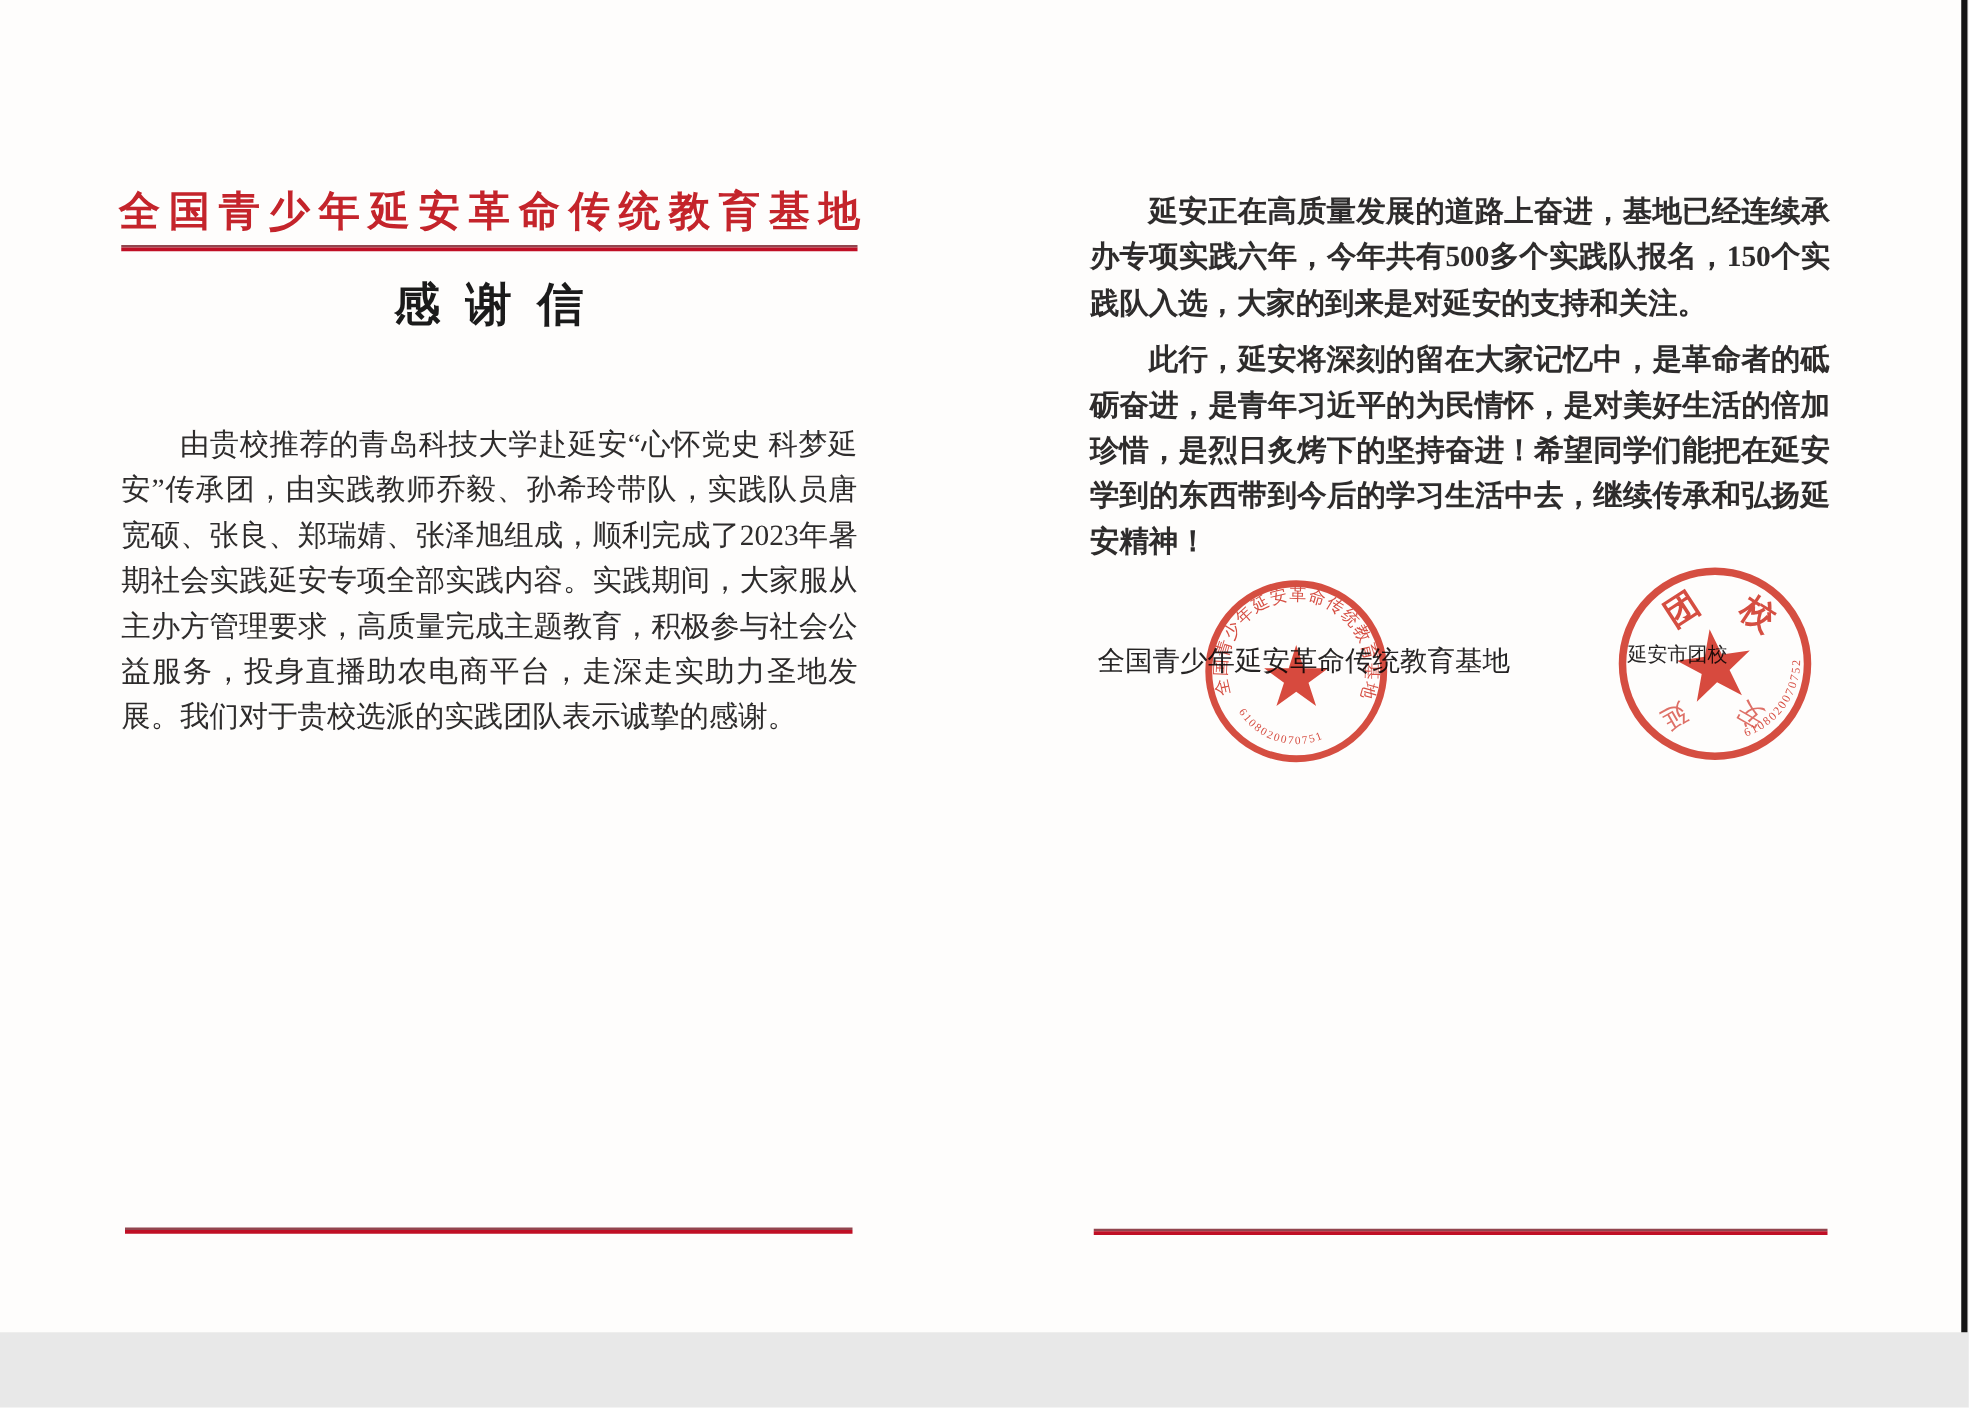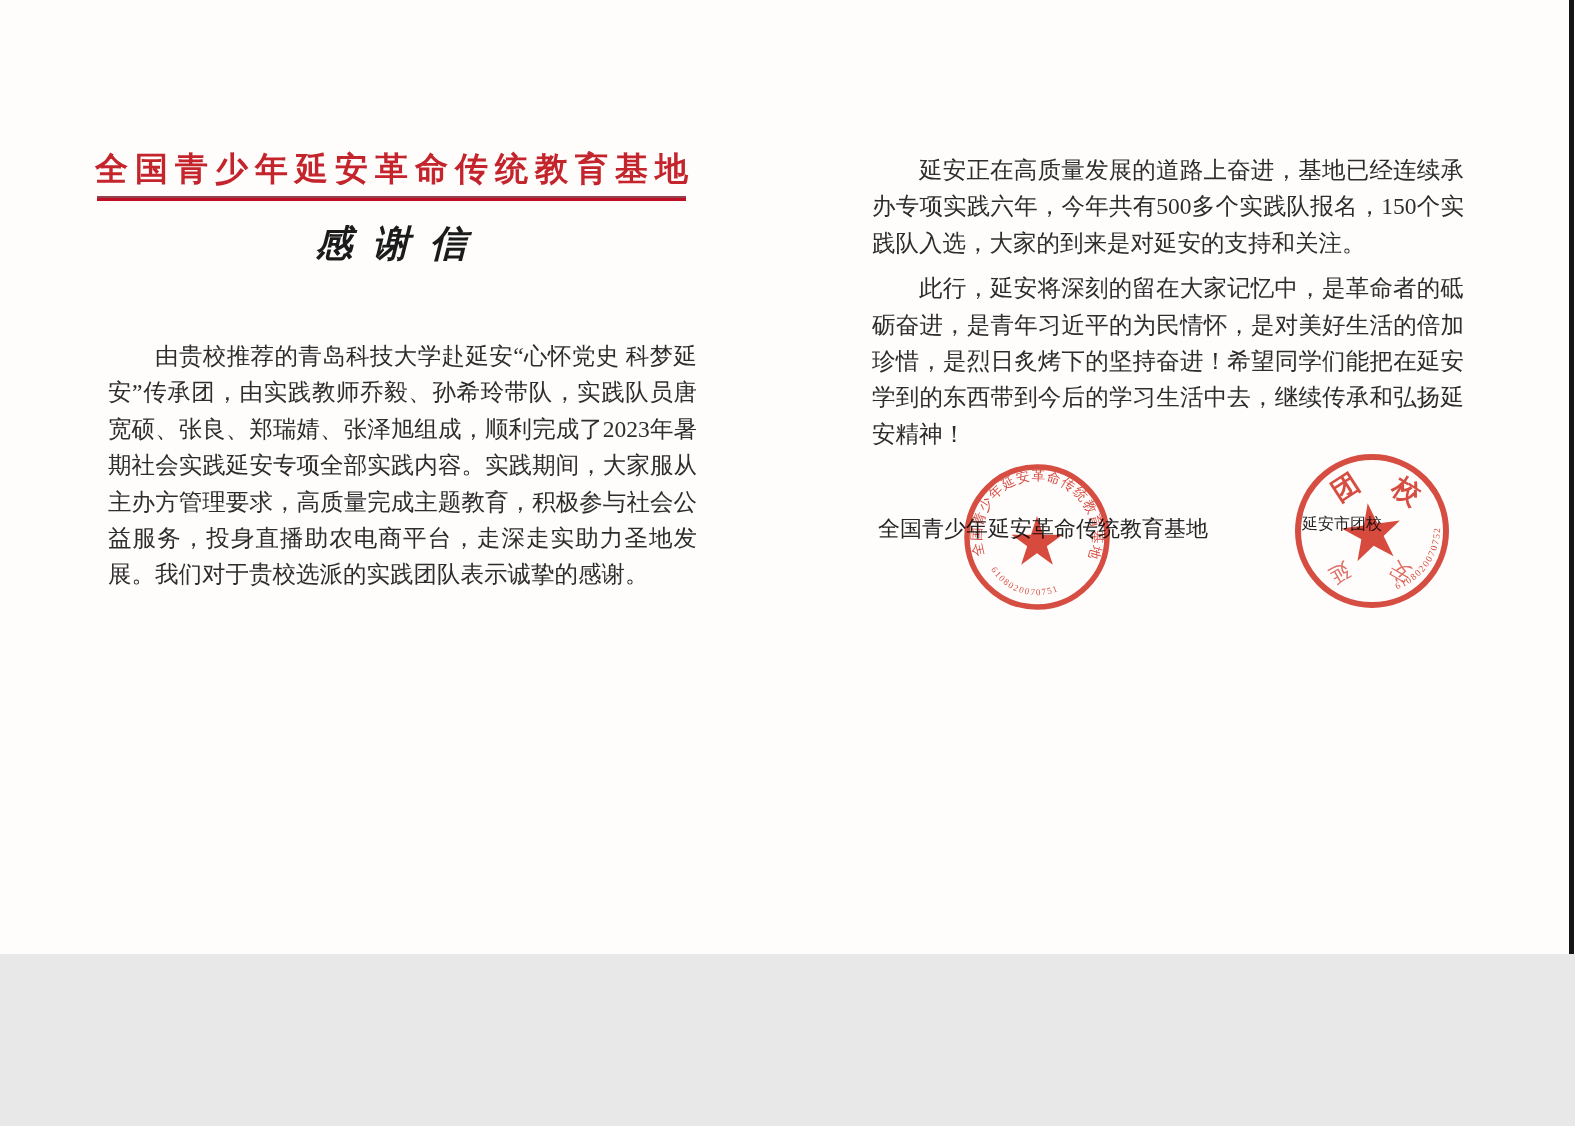--- a/index.html
+++ b/index.html
@@ -1,18 +1,18 @@
 <!DOCTYPE html>
 <html><head>
 <meta charset="utf-8">
 <style>
   * { margin:0; padding:0; box-sizing:border-box; }
   html,body { background:#e8e8e8; }
   .scan {
-    position:relative; width:1575px; height:954px; overflow:hidden;
+    position:relative; width:1575px; height:1066px; overflow:hidden;
     background:#fefdfc;
     font-family:"Liberation Serif","DejaVu Serif",serif;
     color:#2e2c2c;
   }
   
   .org-header {
     position:absolute; left:95px; top:147px; width:592px;
     text-align:center; font-size:33px; font-weight:bold;
     letter-spacing:7px; color:#c4242b;
     font-family:"Liberation Sans","DejaVu Sans",sans-serif;
@@ -24,29 +24,28 @@
     border-bottom:3px solid #c00f25;
   }
   .rule-header { left:97px; top:196px; width:589px; }
   .rule-footer-left  { left:100px; top:982px; width:582px; }
   .rule-footer-right { left:875px; top:983px; width:587px; }
   .letter-title {
     position:absolute; left:95px; top:219px; width:592px;
     text-align:center; font-size:37px; font-weight:bold;
     letter-spacing:0.55em; text-indent:0.55em; color:#1b1b1b;
     font-family:"Liberation Sans","DejaVu Sans",sans-serif;
-    font-style:italic;
   }
   .salutation {
     position:absolute; left:97px; top:305px;
     font-size:26px; font-weight:bold; color:#222;
   }
   .paras { position:absolute; }
-  .paras-left  { left:108px;  top:338px; width:589px; }
-  .paras-right { left:872px; top:152px; width:592px; }
+  .paras-left  { left:97px;  top:338px; width:589px; }
+  .paras-right { left:872px; top:152px; width:592px;font-weight:bold; }
   .paras p {
     font-size:23.5px; line-height:36.4px; text-indent:2em;
     text-align:justify; color:#2e2c2c;
   }
   .paras-right p { margin-bottom:9px; }
   .closing {
     position:absolute; left:872px; top:428px; width:592px;
     font-size:23.5px; text-indent:2em; color:#2e2c2c;
   }
   .sign {

